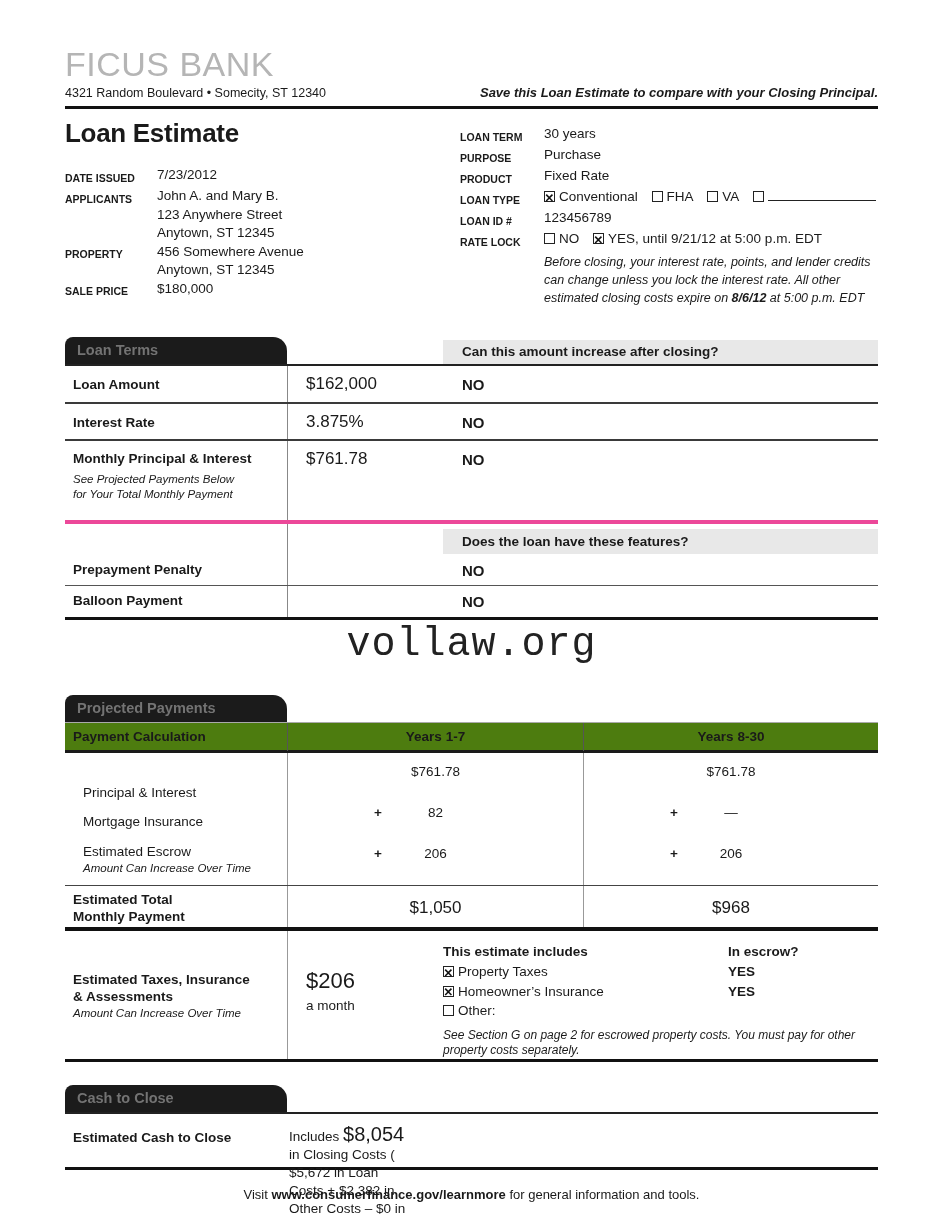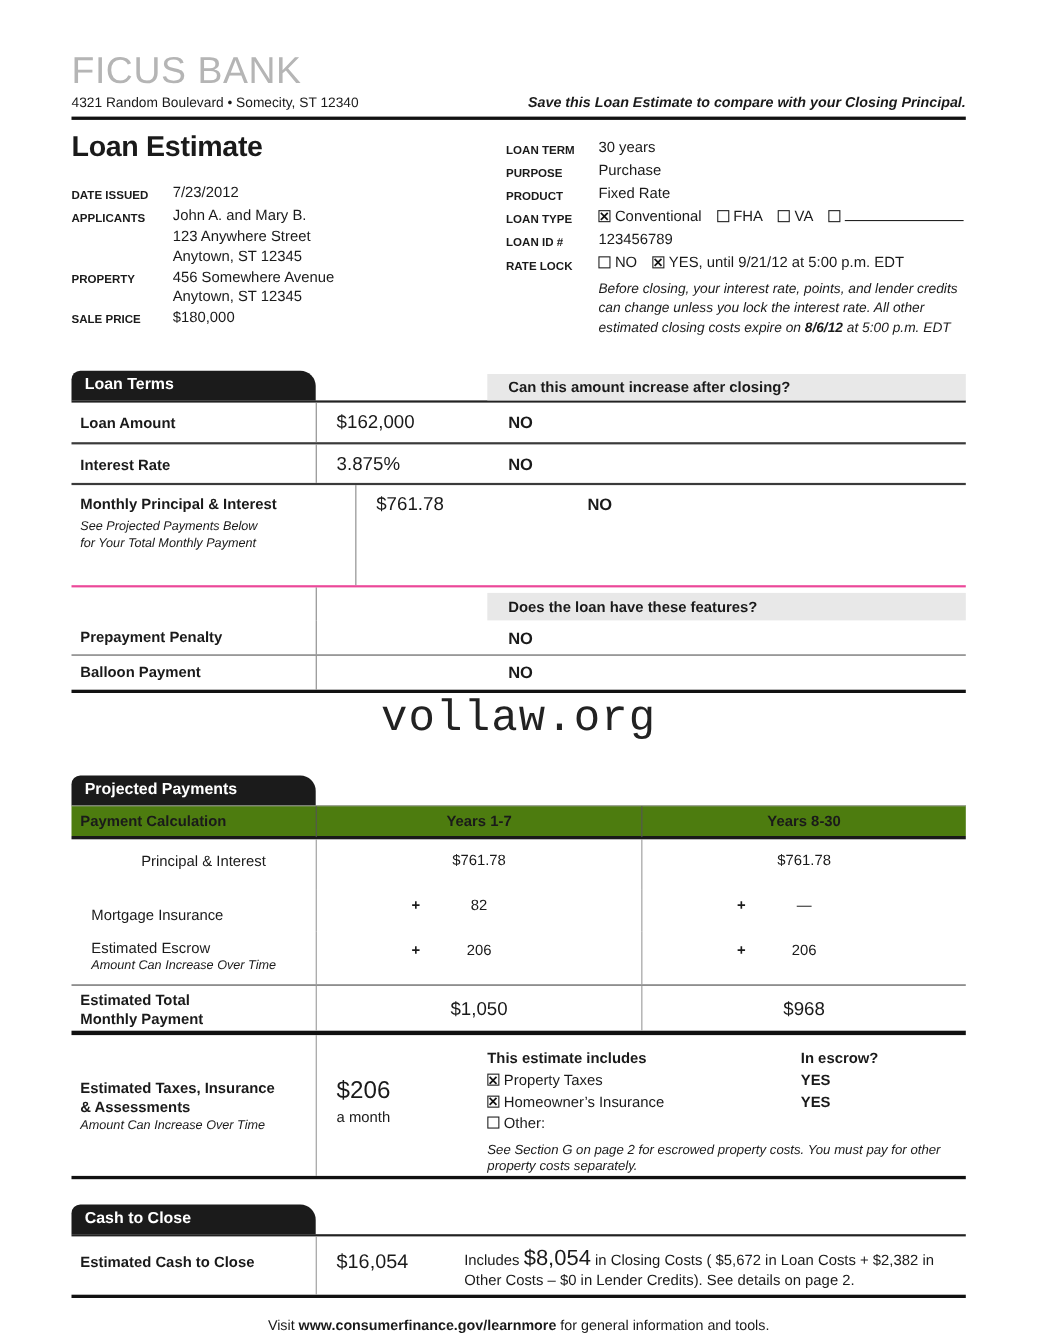--- a/index.html
+++ b/index.html
@@ -35,37 +35,37 @@
   .cb { display: inline-block; width: 11px; height: 11px; border: 1.5px solid #222;
         position: relative; vertical-align: -1px; margin-right: 4px; }
   .cb.checked::after { content: "✕"; position: absolute; top: -3.5px; left: -0.5px;
         font-size: 11.5px; font-weight: 700; color: #111; }
   .blank-line { display: inline-block; width: 108px; height: 12px; border-bottom: 1.5px solid #222; }
   .cb-gap { display: inline-block; width: 10px; }
 
   
   .section { margin-top: 30px; }
   .tab-row { display: flex; align-items: flex-end; }
-  .tab { width: 222px; height: 27px; background: #1b1b1b; color: #ffffff; font-size: 14.5px;
+  .tab { width: 222px; height: 27px; background: #1b1b1b; color: #737373; font-size: 14.5px;
          font-weight: 700; line-height: 27px; padding-left: 12px; border-radius: 8px 14px 0 0; }
   .gray-head { background: #e8e8e8; font-weight: 700; font-size: 13.5px; height: 24px;
                line-height: 24px; padding-left: 19px; }
   .lt-grayhead { width: 435px; margin-left: auto; }
 
   
   .lt-body { border-top: 2.5px solid #222; border-bottom: 3px solid #111; }
   .lt-row { display: grid; grid-template-columns: 222px 156px 1fr; }
   .lt-row .c1 { padding-left: 8px; font-size: 13.5px; font-weight: 700; }
   .lt-row .c2 { border-left: 1px solid #888; padding-left: 18px; font-size: 17px; }
   .lt-row .c3 { padding-left: 19px; font-size: 15px; font-weight: 700; }
   .row-amount { height: 38px; border-bottom: 2px solid #3a3a3a; }
   .row-amount .c1 { padding-top: 11px; } .row-amount .c2 { padding-top: 8px; } .row-amount .c3 { padding-top: 10px; }
   .row-rate { height: 37px; border-bottom: 2px solid #3a3a3a; }
   .row-rate .c1 { padding-top: 11px; } .row-rate .c2 { padding-top: 8px; } .row-rate .c3 { padding-top: 10px; }
-  .row-monthly { height: 93px; border-bottom: 2px solid #ec4899; gap: 36px; }
+  .row-monthly { height: 83px; border-bottom: 4px solid #ec4899; }
   .row-monthly .c1 { padding-top: 10px; } .row-monthly .c2 { padding-top: 8px; } .row-monthly .c3 { padding-top: 10px; }
   .sub-italic { font-size: 11.5px; font-style: italic; font-weight: 400; line-height: 15px; margin-top: 6px; }
   .row-feathead { height: 30px; }
   .row-feathead .c3 { padding-left: 0; }
   .row-feathead .gray-head { margin-top: 5px; height: 25px; line-height: 25px; }
   .row-prepay { height: 32px; border-bottom: 1.5px solid #555; }
   .row-prepay .c1, .row-prepay .c3 { padding-top: 8px; }
   .row-balloon { height: 31px; }
   .row-balloon .c1, .row-balloon .c3 { padding-top: 7px; }
 
@@ -76,21 +76,21 @@
   
   .pp-head { display: grid; grid-template-columns: 222px 296px 1fr; background: #4d7c0f;
              height: 28px; line-height: 28px; font-size: 13.5px; font-weight: 700; border-top: 1px solid #aaa; }
   .pp-head .c1 { padding-left: 8px; }
   .pp-head .c2, .pp-head .c3 { text-align: center; border-left: 1px solid #555; }
   .pp-body { border-top: 3.5px solid #1a1a1a; }
   .pp-row { display: grid; grid-template-columns: 222px 296px 1fr; font-size: 13.5px; }
   .pp-row .c1 { padding-left: 18px; }
   .pp-row .c2, .pp-row .c3 { text-align: center; border-left: 1px solid #999; position: relative; }
   .plus { position: absolute; left: 86px; font-weight: 700; }
-  .row-pi { height: 46px; } .row-pi .c1 { padding-top: 12px; text-align: center; } .row-pi .c2, .row-pi .c3 { padding-top: 11px; }
+  .row-pi { height: 46px; } .row-pi .c1 { padding-top: 32px; } .row-pi .c2, .row-pi .c3 { padding-top: 11px; }
   .row-mi { height: 38px; } .row-mi .c1 { padding-top: 15px; } .row-mi .c2, .row-mi .c3 { padding-top: 6px; }
   .row-escrow { height: 48px; } .row-escrow .c1 { padding-top: 7px; }
   .row-escrow .c2, .row-escrow .c3 { padding-top: 9px; }
   .row-escrow .sub-italic { margin-top: 2px; }
   .pp-total { display: grid; grid-template-columns: 222px 296px 1fr; border-top: 1.5px solid #444;
               border-bottom: 4px solid #111; height: 46px; }
   .pp-total .c1 { padding: 6px 0 0 8px; font-size: 13.5px; font-weight: 700; line-height: 16.5px; }
   .pp-total .c2, .pp-total .c3 { text-align: center; border-left: 1px solid #999; font-size: 17px; padding-top: 12px; }
   .pp-taxes { display: grid; grid-template-columns: 222px 156px 1fr; border-bottom: 3px solid #111; height: 131px; }
   .pp-taxes .c1 { padding: 41px 0 0 8px; font-size: 13.5px; font-weight: 700; line-height: 16.5px; }
@@ -313,21 +313,20 @@
     </div>
   </div>
 
   <div class="section section-ctc">
     <div class="tab-row">
       <div class="tab">Cash to Close</div>
     </div>
     <div class="ctc-body">
       <div class="ctc-row">
         <div class="c1">Estimated Cash to Close</div>
-        <div class="c2">$16,054</div>
         <div class="c3">
           <span>Includes  </span><span class="ctc-big">$8,054</span><span> in Closing Costs ( $5,672 in Loan Costs + $2,382 in Other Costs – $0 in Lender Credits). See details on page 2.</span>
         </div>
       </div>
     </div>
   </div>
 
   <div class="visit-line">
     <span>Visit </span><b>www.consumerfinance.gov/learnmore</b><span> for general information and tools.</span>
   </div>

